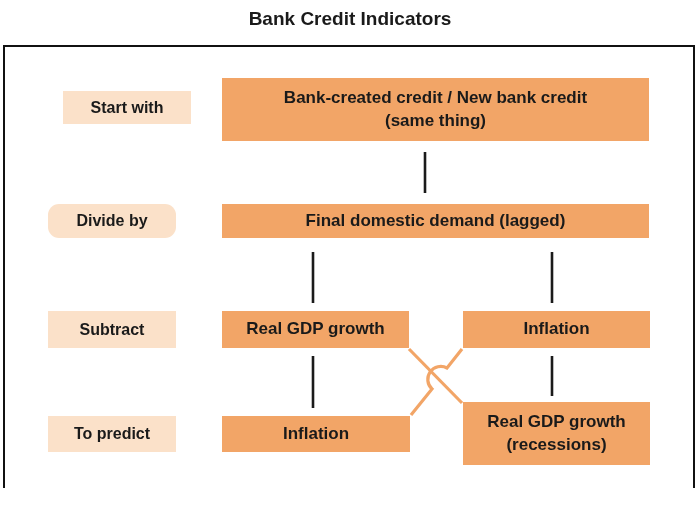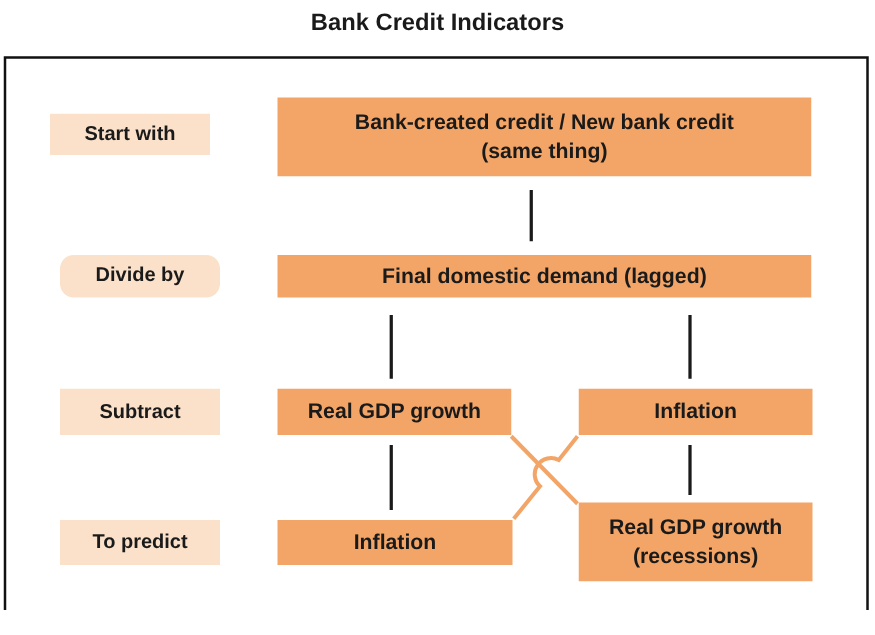--- a/index.html
+++ b/index.html
@@ -49,21 +49,21 @@
     line-height: 1.35;
   }
   .node { background: var(--node-fill); font-size: 17px; }
   .rowlabel { background: var(--label-fill); font-size: 16px; }
 
   .connectors { position: absolute; left: 0; top: 0; width: 700px; height: 508px; pointer-events: none; }
   .black-line { stroke: var(--connector-black); stroke-width: 2.6; fill: none; }
   .orange-line { stroke: var(--connector-orange); stroke-width: 3.2; fill: none; stroke-linecap: butt; }
 
   
-  .label-1 { left: 40px;  top: 91px;  width: 128px; height: 33px; }
+  .label-1 { left: 63px;  top: 91px;  width: 128px; height: 33px; }
   .label-2 { left: 48px;  top: 204px; width: 128px; height: 34px; border-radius: 11px; }
   .label-3 { left: 48px;  top: 311px; width: 128px; height: 37px; }
   .label-4 { left: 48px;  top: 416px; width: 128px; height: 36px; }
   .node-1  { left: 222px; top: 78px;  width: 427px; height: 63px; }
   .node-2  { left: 222px; top: 204px; width: 427px; height: 34px; }
   .node-3  { left: 222px; top: 311px; width: 187px; height: 37px; }
   .node-4  { left: 463px; top: 311px; width: 187px; height: 37px; }
   .node-5  { left: 222px; top: 416px; width: 188px; height: 36px; }
   .node-6  { left: 463px; top: 402px; width: 187px; height: 63px; }
 </style>

